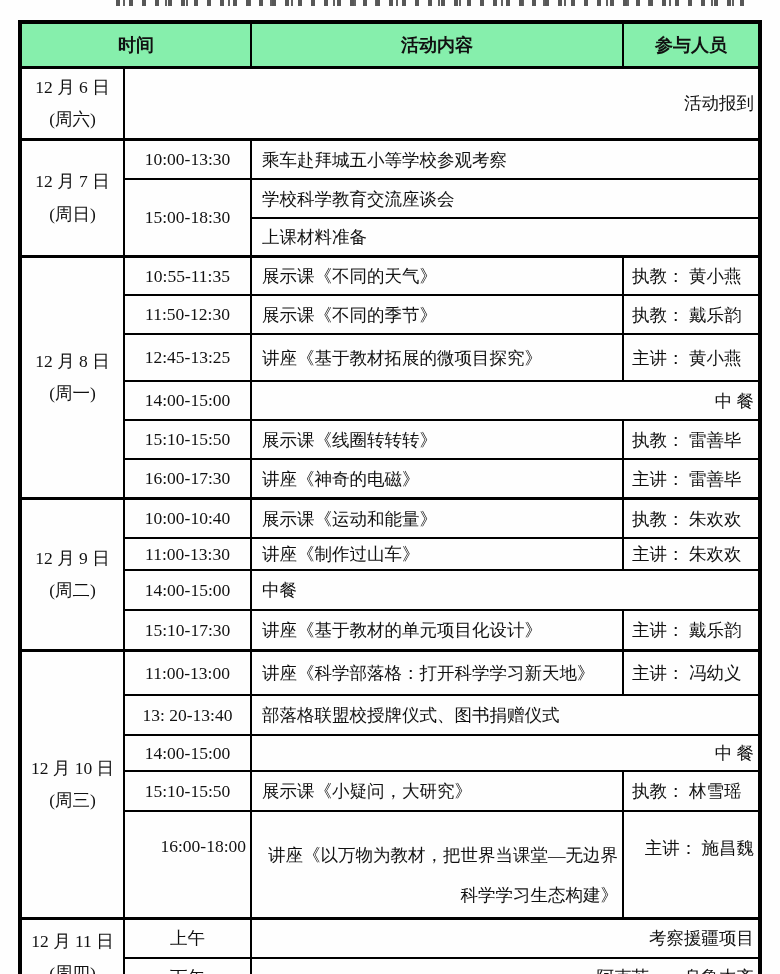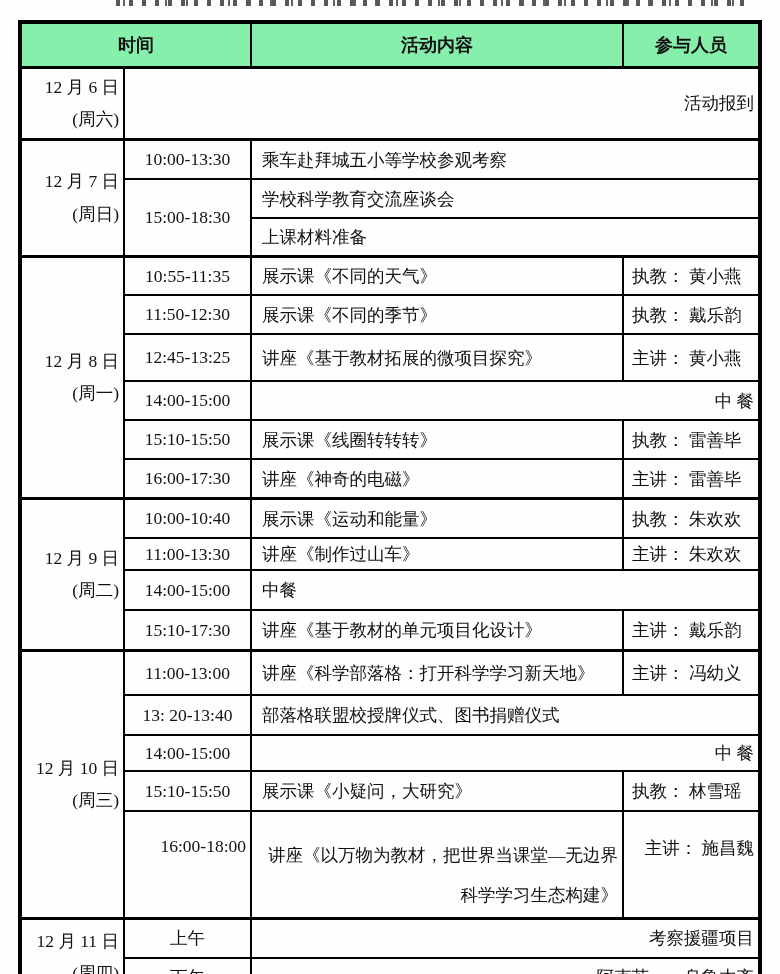--- a/index.html
+++ b/index.html
@@ -26,21 +26,21 @@
     font-size:17.5px;font-weight:normal;
     padding:2px 4px;vertical-align:middle;
     overflow:hidden;
   }
   tr.sec>td{border-top:3px solid #000;}
   tr.hdr>th{
     background:#86efac;font-weight:bold;font-size:18px;
     border-bottom:3px solid #000;text-align:center;height:38px;
   }
   td.date{
-    text-align:right;line-height:1.85;font-size:17.5px;
+    text-align:center;line-height:1.85;font-size:17.5px;
   }
   td.time{text-align:center;}
   td.act{text-align:left;padding-left:10px;}
   td.act.center{text-align:right;padding-left:12px;}
   td.people{text-align:left;padding-left:8px;}
   tr.tall>td{vertical-align:top;padding-top:24px;text-align:right;}
   tr.tall>td.act{line-height:2.25;margin-left:42px;}
 </style>
 </head>
 <body>

